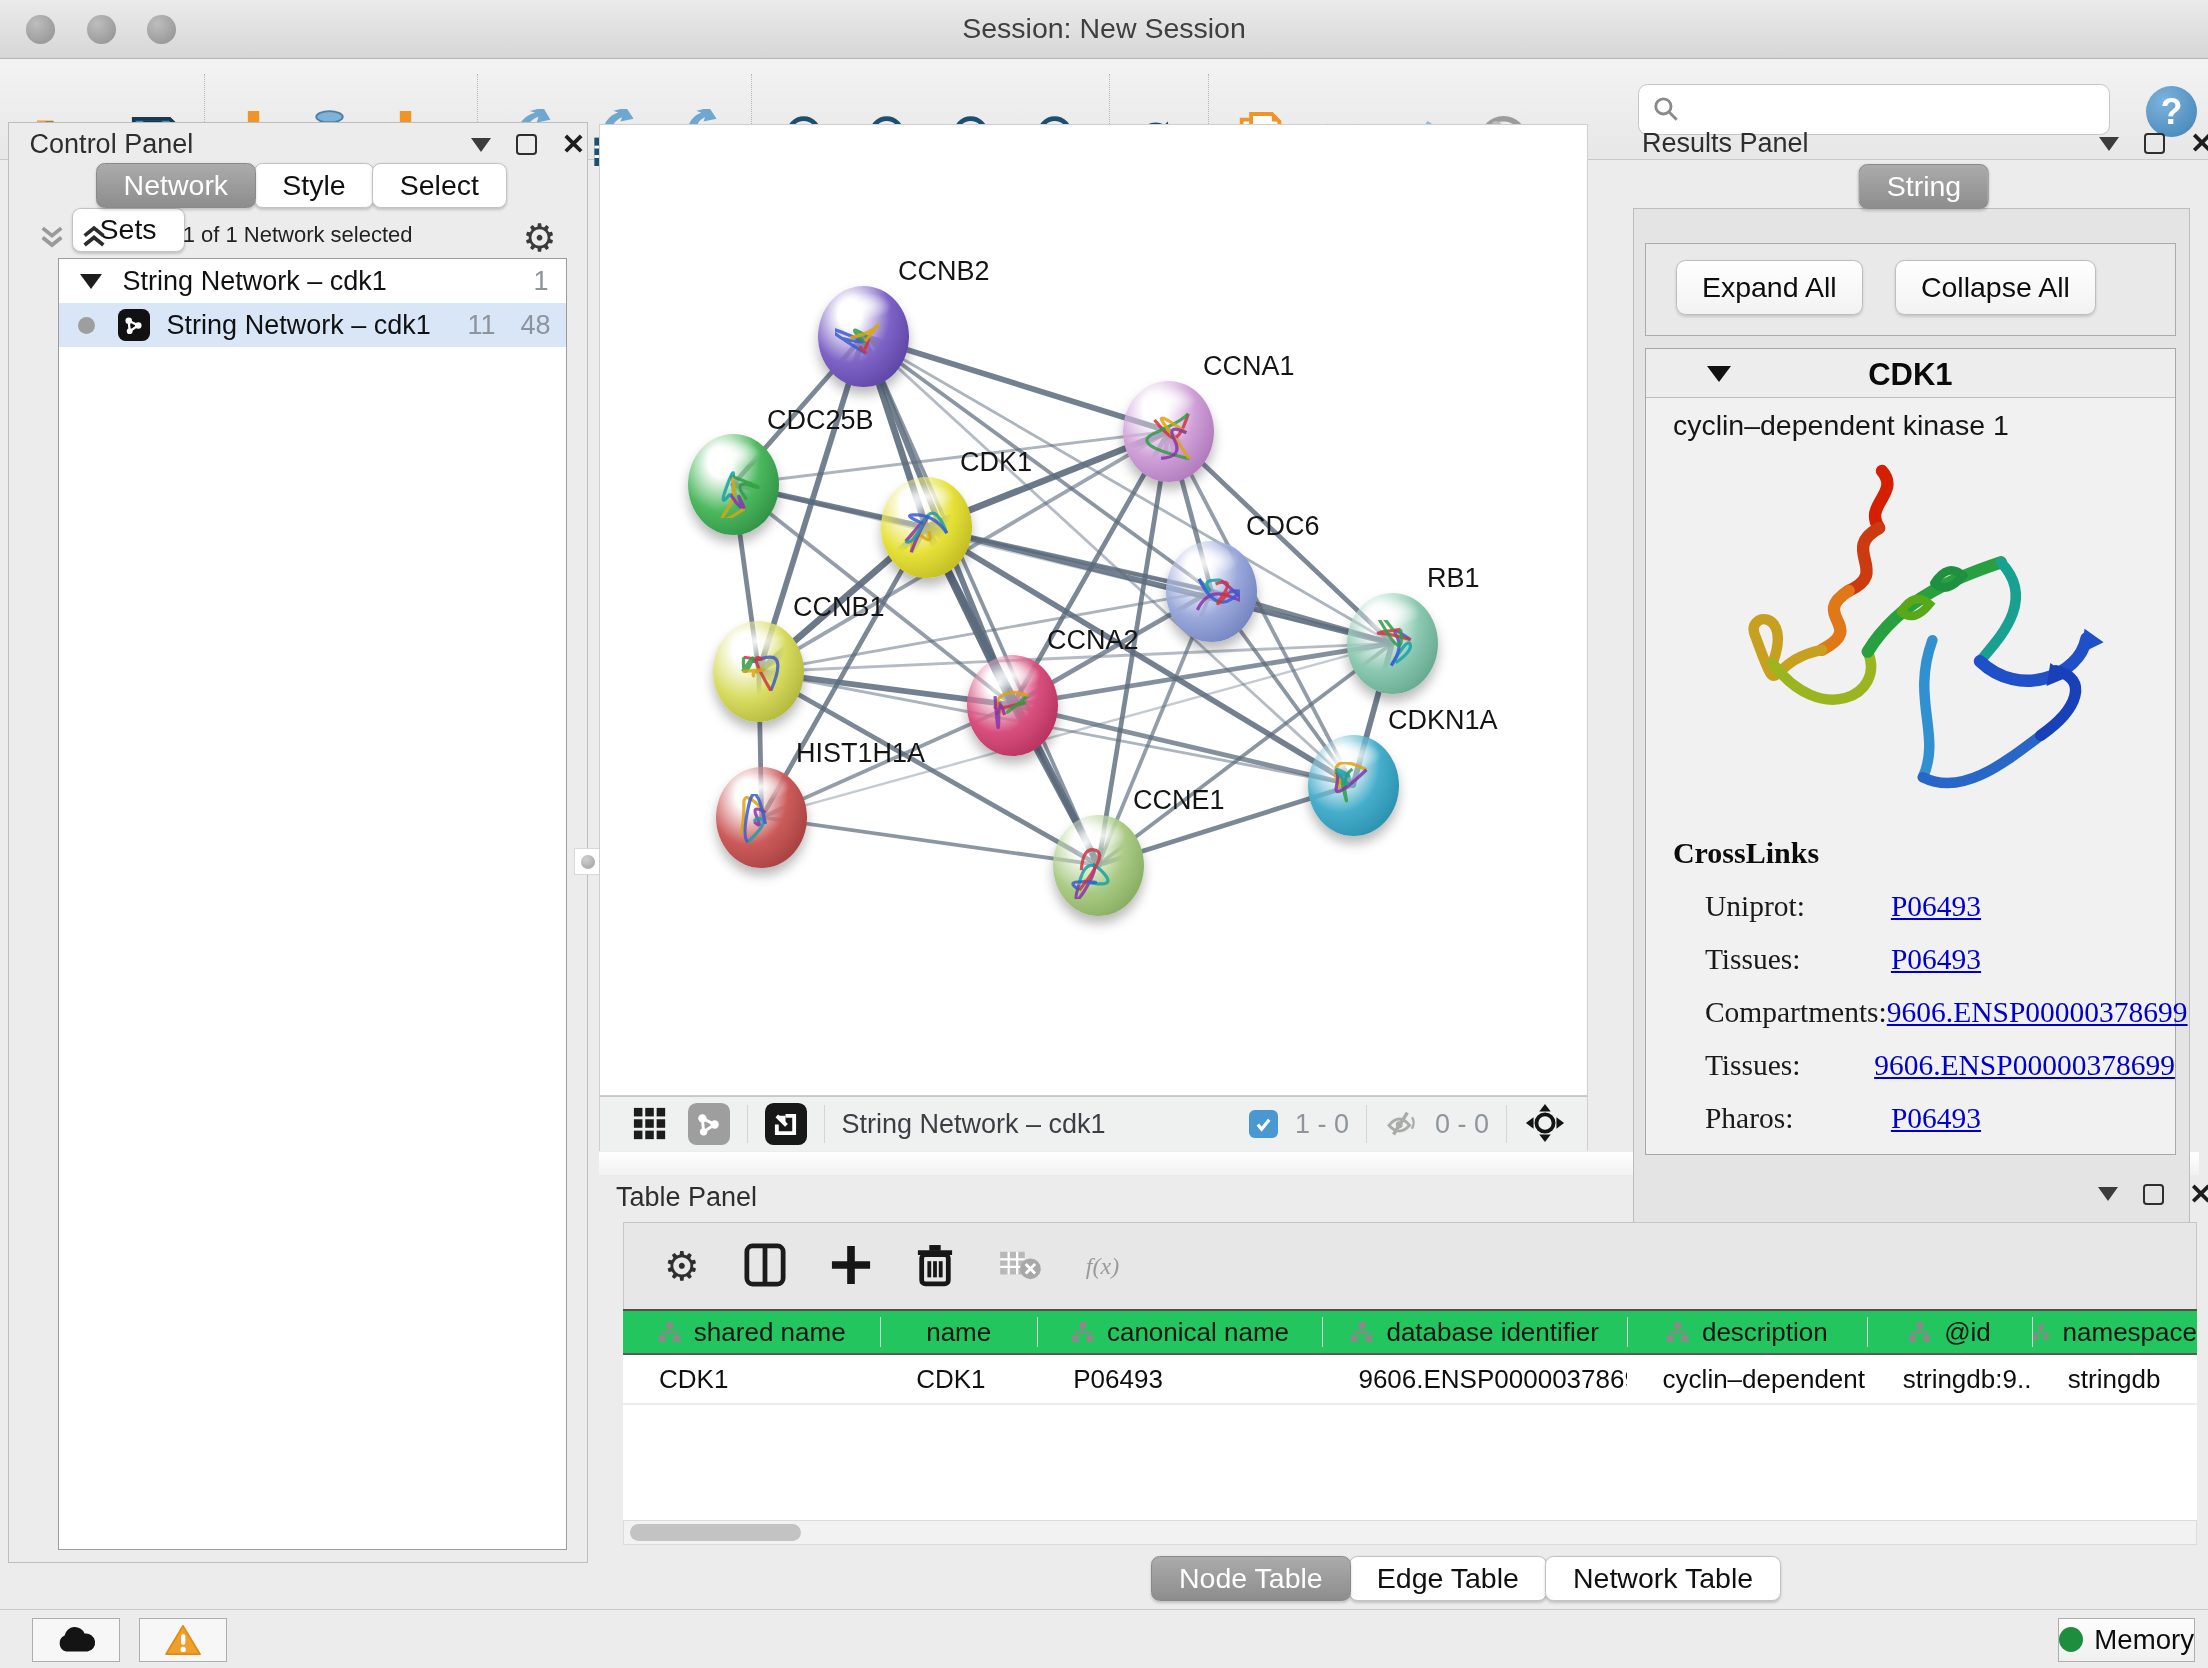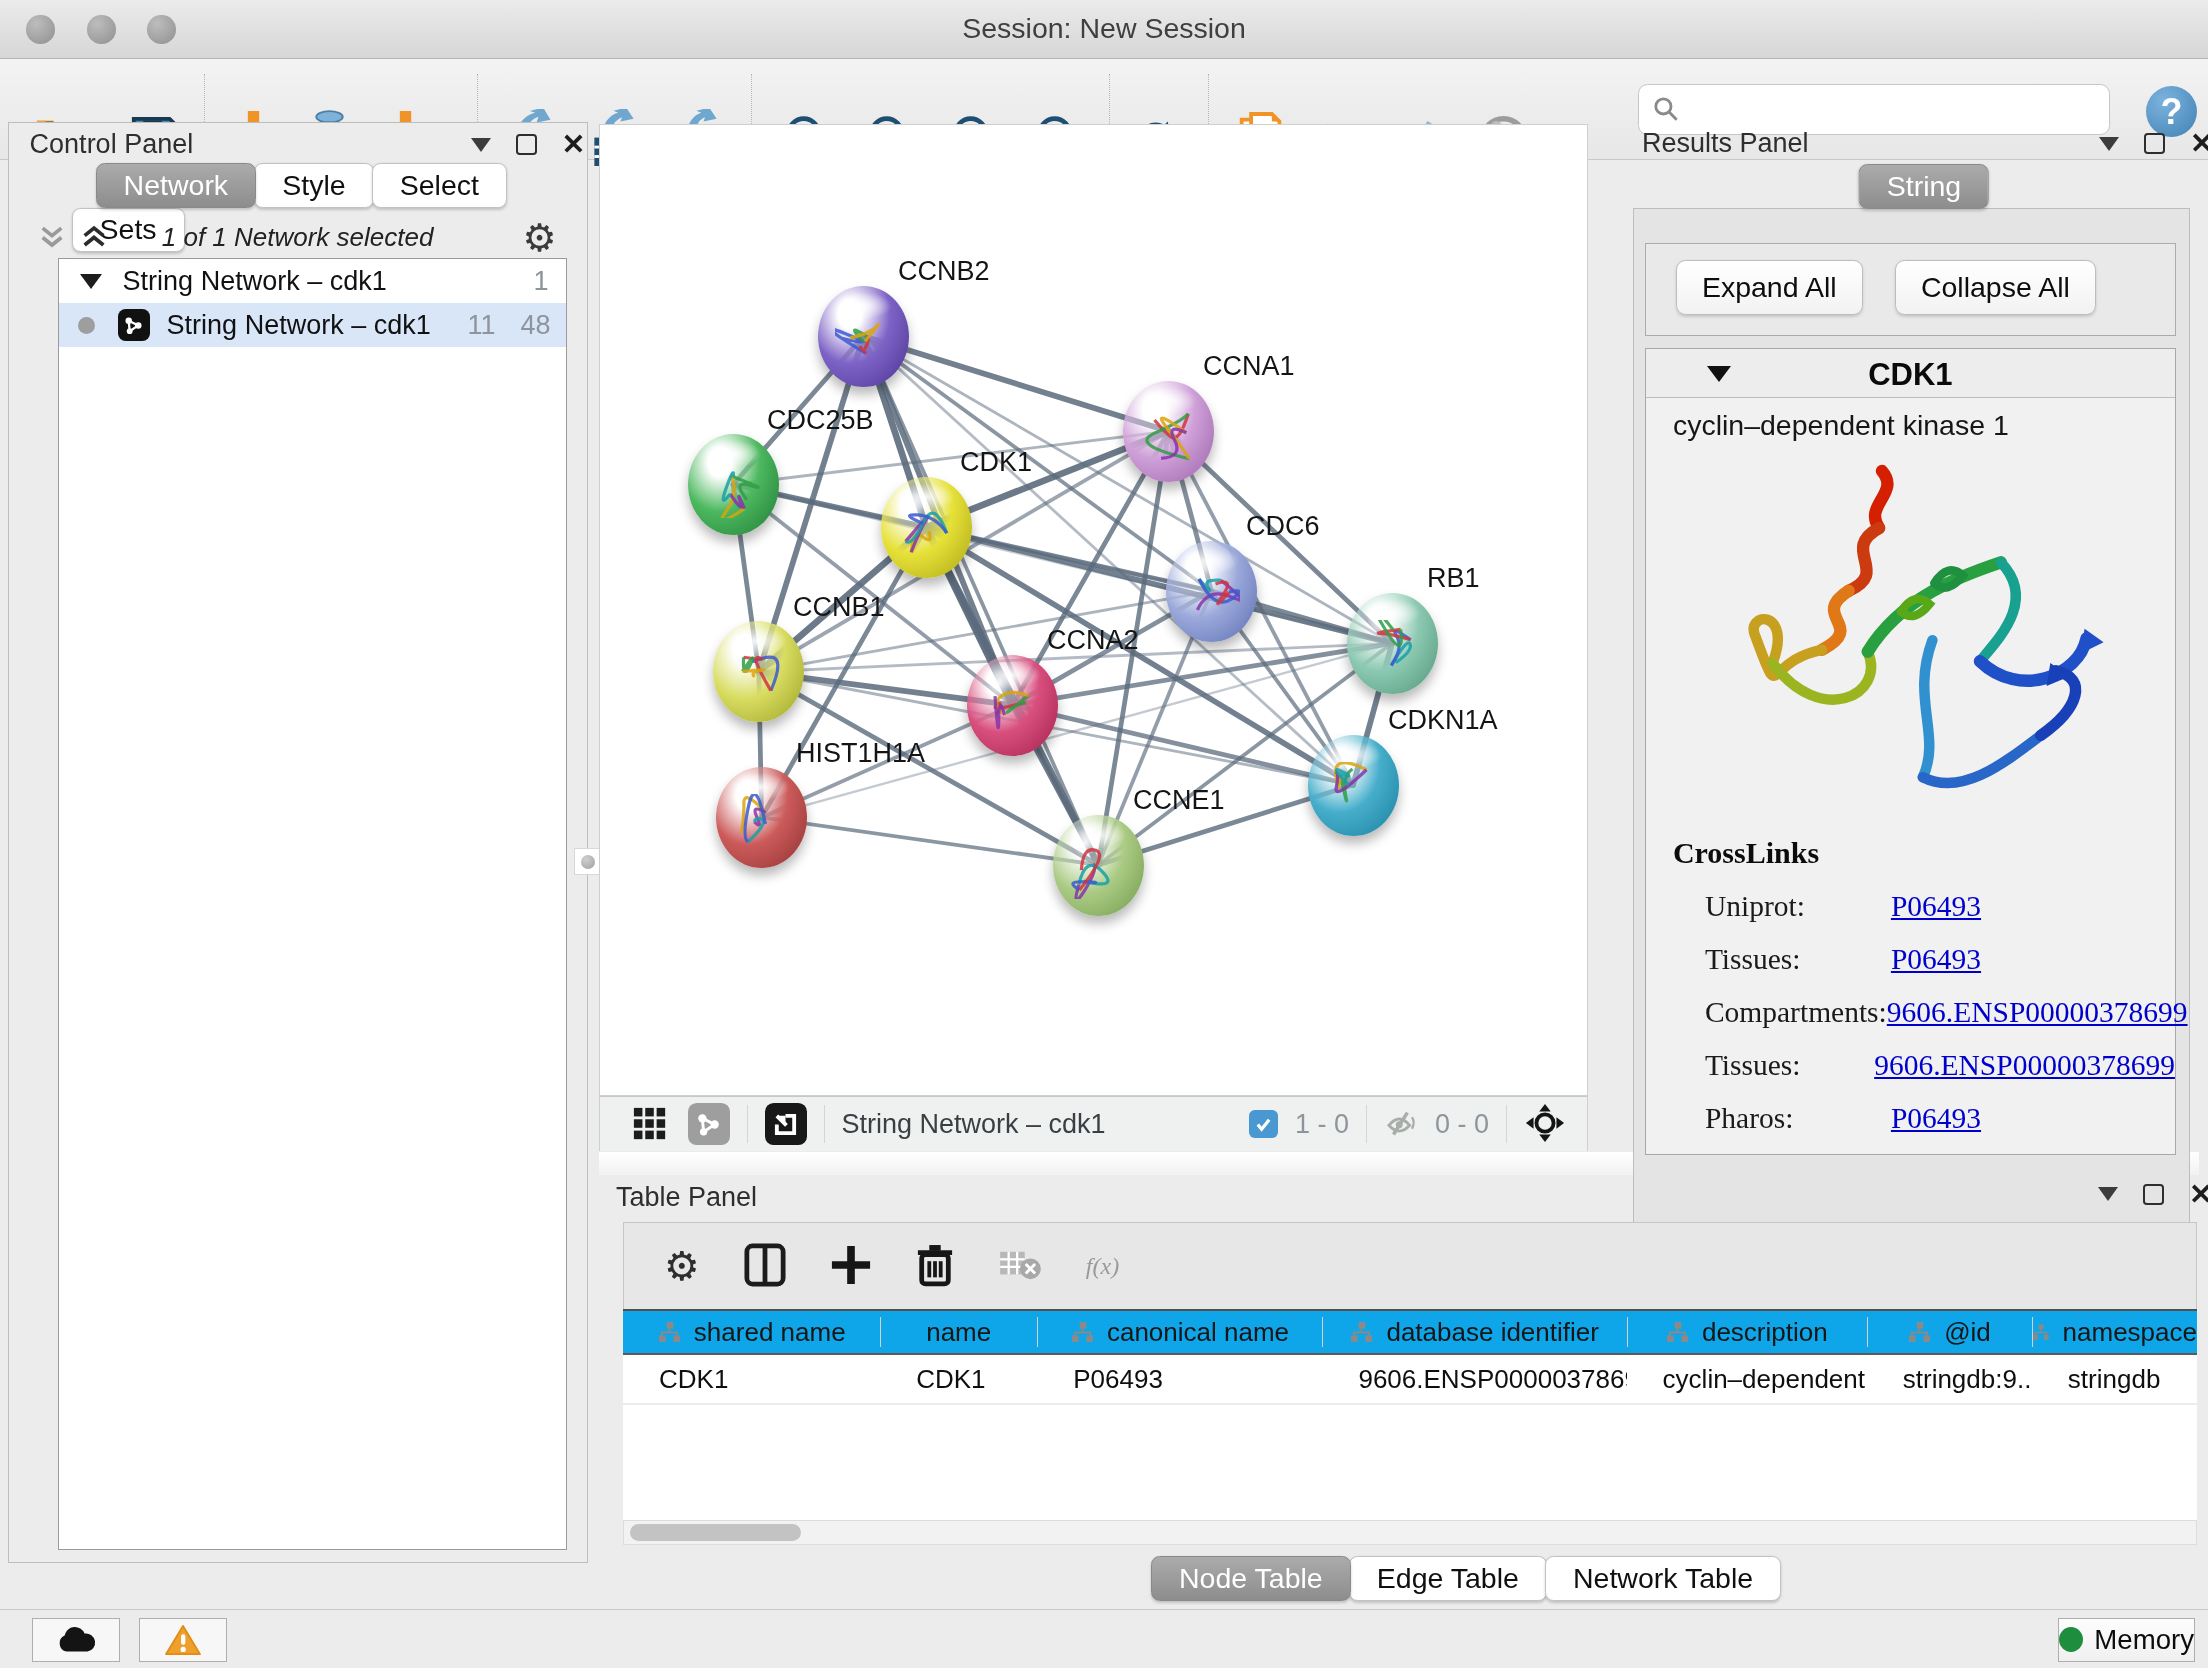--- a/index.html
+++ b/index.html
@@ -37,21 +37,21 @@
   .tab { display:inline-block; padding:4.8px 27px; background:#fff; border:1.9px solid #c2c2c2;
     border-radius:8.6px; font-size:28.5px; color:#101010; margin-right:-1.9px;
     box-shadow:0 1.9px 2.9px rgba(0,0,0,.18); position:relative; }
   .tab.selected { background:linear-gradient(#ababab,#8d8d8d); color:#fff; border-color:#8a8a8a; z-index:2;margin-left:24px; }
 
   
   #control-panel { position:absolute; left:7.6px; top:122px; width:580px; height:1441px;
     border:1.9px solid #bdbdbd; background:#ececec; }
   #cp-tabs { position:absolute; left:63px; top:40px; }
   #cp-gear-row { position:absolute; left:0; top:91px; width:100%; height:44px; }
-  #cp-status { position:absolute; left:0; width:100%; text-align:center; top:7.6px; font-size:26px; color:#222;font-style:italic; }
+  #cp-status { position:absolute; left:0; width:100%; text-align:center; top:7.6px; font-size:22px; color:#222; }
   #cp-list { position:absolute; left:49px; top:135px; width:509px; height:1292px; background:#fff; border:1.9px solid #9b9b9b; }
   .tree-row { position:relative; height:44px; display:flex; align-items:center; font-size:27px; color:#111; }
   .tree-row.selected { background:#d8e6f8; }
   .tree-count { position:absolute; font-size:27px; color:#8e949b; }
   .share-badge { width:32px; height:32px; background:#111; border-radius:7.6px; display:flex; align-items:center; justify-content:center; }
 
   
   #canvas { position:absolute; left:599px; top:124px; width:989px; height:972px; background:#fff; border:1px solid #cfcfcf; }
   #edge-svg { position:absolute; left:0; top:0; }
   .ball { position:absolute; width:91px; height:101px; border-radius:50%;
@@ -91,21 +91,21 @@
   .cl-label { width:186px; color:#1a1a1a; }
   .cl-link { color:#0000cc; text-decoration:underline; }
 
   
   #table-panel { position:absolute; left:599px; top:1174px; width:1600px; height:436px; }
   #tp-toolbar { position:absolute; left:24px; top:48px; width:1574px; height:88px; background:#e7e7e7; border:1.9px solid #c6c6c6;
     display:flex; align-items:center; gap:44px; padding-left:40px; }
   #fx-label { font-family:"Liberation Serif", serif; font-style:italic; font-size:24px; color:#9a9a9a; }
   #tp-table { position:absolute; left:24px; top:135px; width:1574px; border-collapse:collapse; table-layout:fixed;
     border-top:2.9px solid #4f4f4f; background:#fff; }
-  #tp-table th { height:44px; background:#0ea5e9; border-bottom:2.9px solid #5a5a5a; font-weight:normal;
+  #tp-table th { height:44px; background:#22c55e; border-bottom:2.9px solid #5a5a5a; font-weight:normal;
     font-size:26px; color:#161616; position:relative; }
   #tp-table th .hwrap { display:flex; align-items:center; justify-content:center; gap:13.3px; }
   #tp-table th:not(:first-child)::before { content:""; position:absolute; left:0; top:5.7px; bottom:5.7px; border-left:1.9px solid #d2d2d2; }
   #tp-table td { height:49px; font-size:26px; color:#0f0f0f; padding-left:36px; white-space:nowrap; overflow:hidden; }
   #tp-body-space { position:absolute; left:24px; top:231px; width:1574px; height:115px; background:#fff; }
   #tp-scroll { position:absolute; left:24px; top:346px; width:1574px; height:25px; background:#f2f2f2; border:1px solid #dcdcdc; }
   #tp-thumb { position:absolute; left:5.7px; top:2.9px; width:171px; height:17px; border-radius:8.6px; background:#c3c3c3; }
   #tp-tabs { position:absolute; left:528px; top:382px; }
 
   

